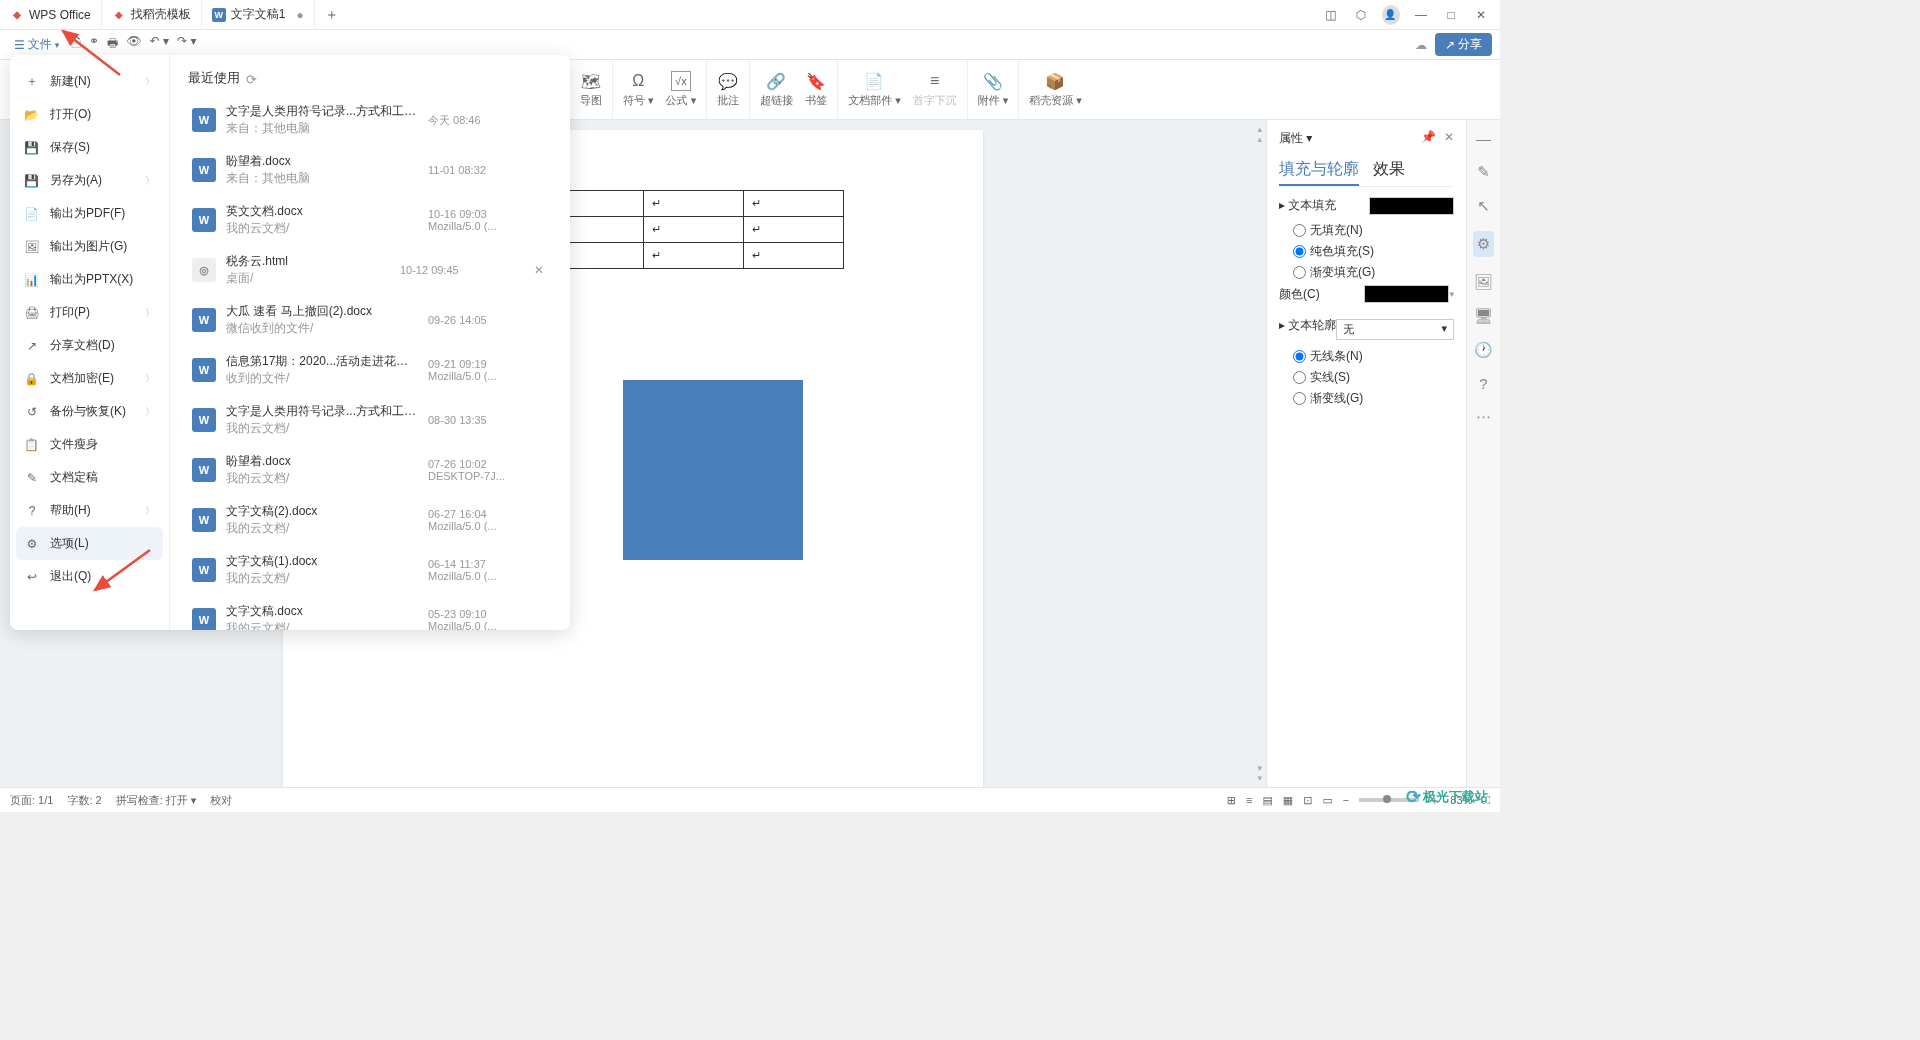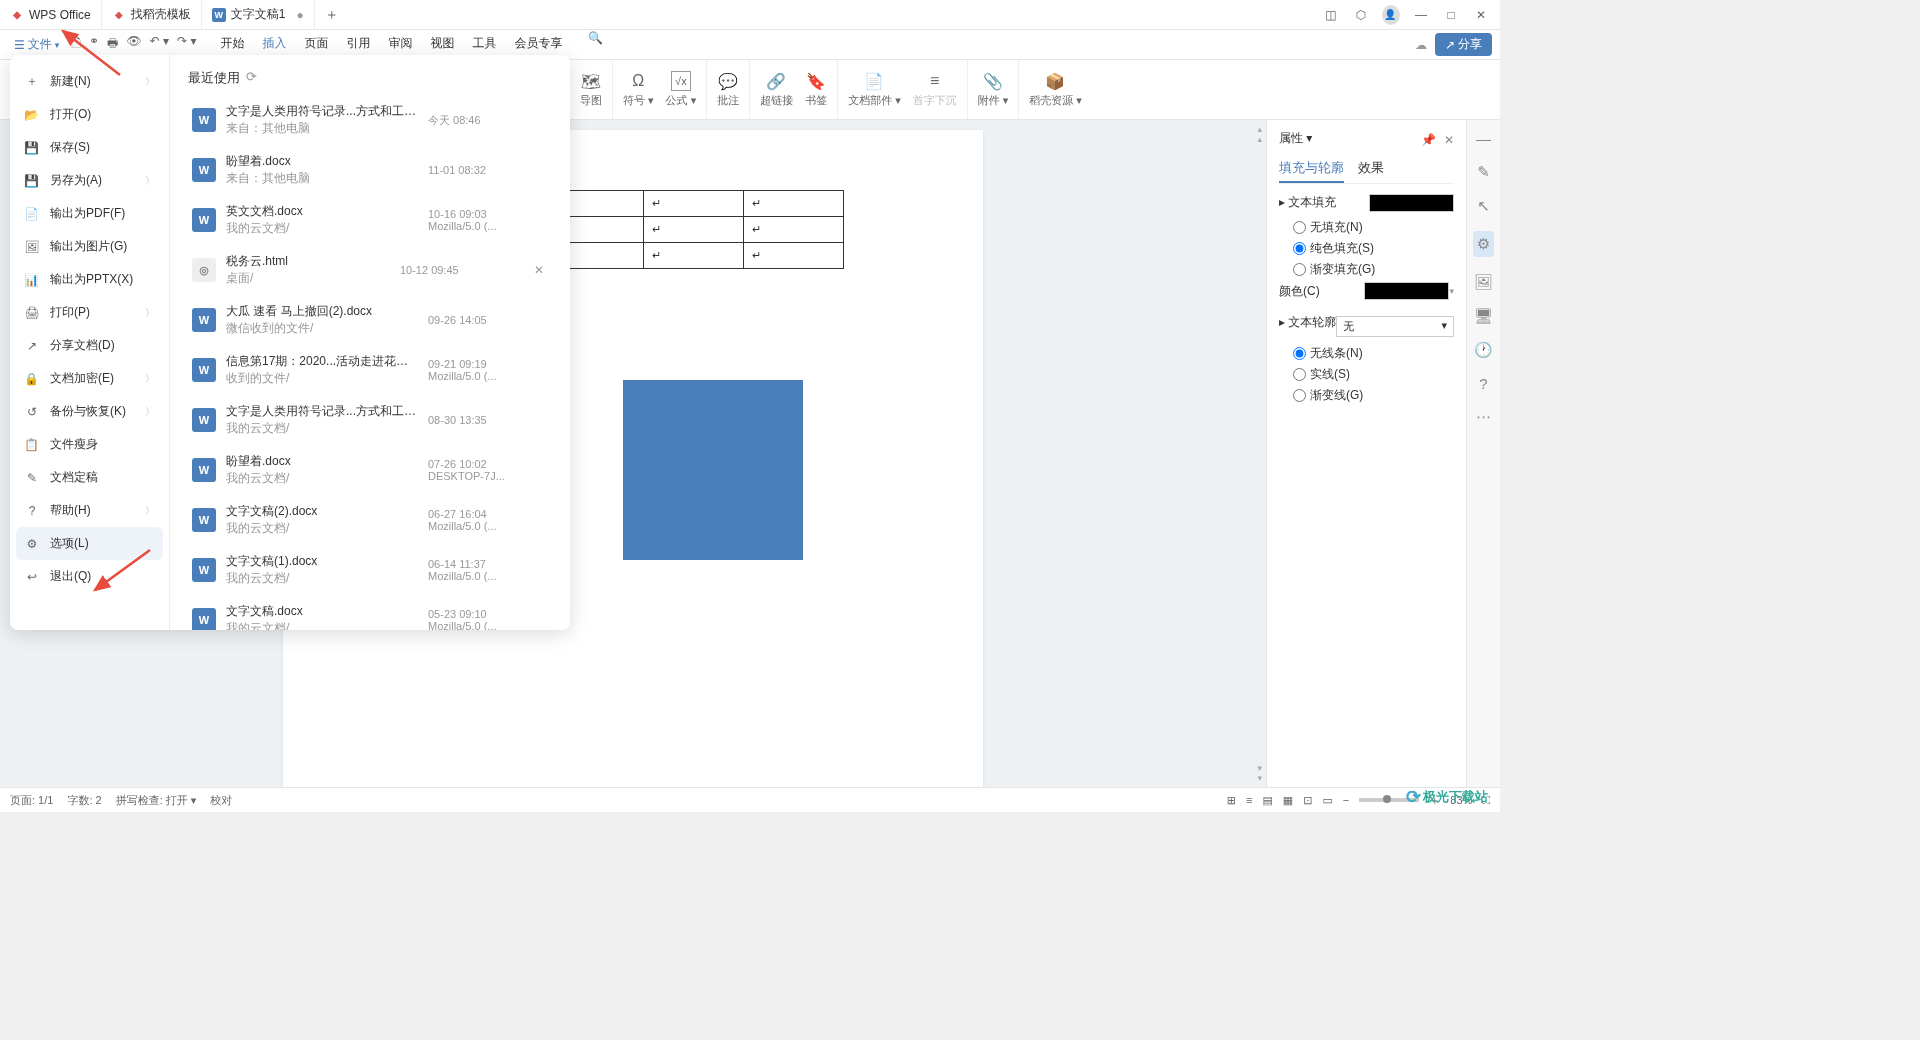--- a/index.html
+++ b/index.html
@@ -51,42 +51,42 @@
 .blue-rect { position: absolute; top: 250px; left: 340px; width: 180px; height: 180px; background: #4a7ebb; }
 
 
 .file-menu { position: absolute; top: 55px; left: 10px; width: 560px; height: 575px; background: #fff; border-radius: 8px; box-shadow: 0 4px 20px rgba(0,0,0,0.15); display: flex; z-index: 100; }
 .fm-left { width: 160px; padding: 10px 0; border-right: 1px solid #eee; }
 .fm-item { display: flex; align-items: center; padding: 8px 14px; cursor: pointer; font-size: 12px; gap: 10px; position: relative; }
 .fm-item.selected { background: #eef3fa; border-radius: 6px; margin: 0 6px; padding: 8px 8px; }
 .fm-icon { width: 16px; color: #666; display: flex; justify-content: center; }
 .fm-arrow { margin-left: auto; color: #999; font-size: 10px; }
 .fm-right { flex: 1; padding: 14px 18px; overflow-y: auto; }
-.fm-title { font-size: 13px; color: #333; margin-bottom: 8px; display: flex; align-items: flex-start; gap: 6px; }
+.fm-title { font-size: 13px; color: #333; margin-bottom: 8px; display: flex; align-items: flex-end; gap: 6px; }
 .recent-item { display: flex; align-items: center; padding: 8px 4px; gap: 10px; }
 .recent-icon { width: 24px; height: 24px; background: #4a7ebb; border-radius: 3px; color: #fff; display: flex; align-items: center; justify-content: center; font-size: 11px; font-weight: bold; flex-shrink: 0; }
 .recent-icon.html { background: #eee; color: #888; }
 .recent-info { flex: 1; min-width: 0; }
 .recent-name { font-size: 12px; color: #333; white-space: nowrap; overflow: hidden; text-overflow: ellipsis; }
 .recent-src { font-size: 12px; color: #999; }
 .recent-meta { text-align: left; width: 120px; font-size: 11px; color: #999; }
 .recent-close { color: #999; cursor: pointer; padding: 0 4px; }
 
 
 .arrow-red { position: absolute; pointer-events: none; z-index: 200; }
 .arrow1 { top: 25px; left: 55px; width: 70px; height: 55px; }
 .arrow2 { top: 545px; left: 90px; width: 70px; height: 55px; }
 
 
 .right-panel { width: 200px; background: #fff; border-left: 1px solid #e5e5e5; padding: 10px 12px; font-size: 12px; }
-.rp-header { display: flex; align-items: flex-end; margin-bottom: 8px; }
+.rp-header { display: flex; align-items: flex-start; margin-bottom: 8px; }
 .rp-title { font-size: 12px; color: #333; }
 .rp-header-right { margin-left: auto; display: flex; gap: 8px; color: #888; }
 .rp-tabs { display: flex; gap: 14px; border-bottom: 1px solid #eee; margin-bottom: 10px; }
-.rp-tab { padding: 4px 0; cursor: pointer; font-size: 13px; }
+.rp-tab { padding: 4px 0; cursor: pointer; font-size: 16px; }
 .rp-tab.active { color: #4a7ebb; border-bottom: 2px solid #4a7ebb; }
 .rp-section { margin-bottom: 14px; }
 .rp-section-title { font-size: 12px; color: #333; margin-bottom: 8px; }
 .rp-row { display: flex; align-items: center; margin-bottom: 6px; font-size: 12px; }
 .rp-radio { display: flex; align-items: center; gap: 4px; margin: 4px 0 4px 14px; }
 .rp-radio input { margin: 0; }
 .color-swatch { width: 85px; height: 18px; background: #000; border: 1px solid #ccc; margin-left: auto; }
 .rp-select { flex: 1; border: 1px solid #ccc; padding: 2px 6px; font-size: 11px; background: #fff; display: flex; justify-content: space-between; margin-left: auto; width: 90px; }
 .rp-slider-row { display: flex; align-items: center; gap: 6px; }
 .rp-slider { flex: 1; }
@@ -147,31 +147,20 @@
       <span style="font-size:9px">▾</span>
     </div>
     <div class="menu-icons">
       <span>🗋</span>
       <span>⚭</span>
       <span>🖶</span>
       <span>👁</span>
       <span>↶ ▾</span>
       <span>↷ ▾</span>
     </div>
-  </div>
-  <div class="menu-tabs">
-    <span class="menu-tab">开始</span>
-    <span class="menu-tab active">插入</span>
-    <span class="menu-tab">页面</span>
-    <span class="menu-tab">引用</span>
-    <span class="menu-tab">审阅</span>
-    <span class="menu-tab">视图</span>
-    <span class="menu-tab">工具</span>
-    <span class="menu-tab">会员专享</span>
-    <span style="color:#999;margin-left:8px">🔍</span>
   </div>
   <div class="menubar-right">
     <span style="color:#999">☁</span>
     <div class="share-btn">
       <span>↗</span>
       <span>分享</span>
     </div>
   </div>
 </div>
 

